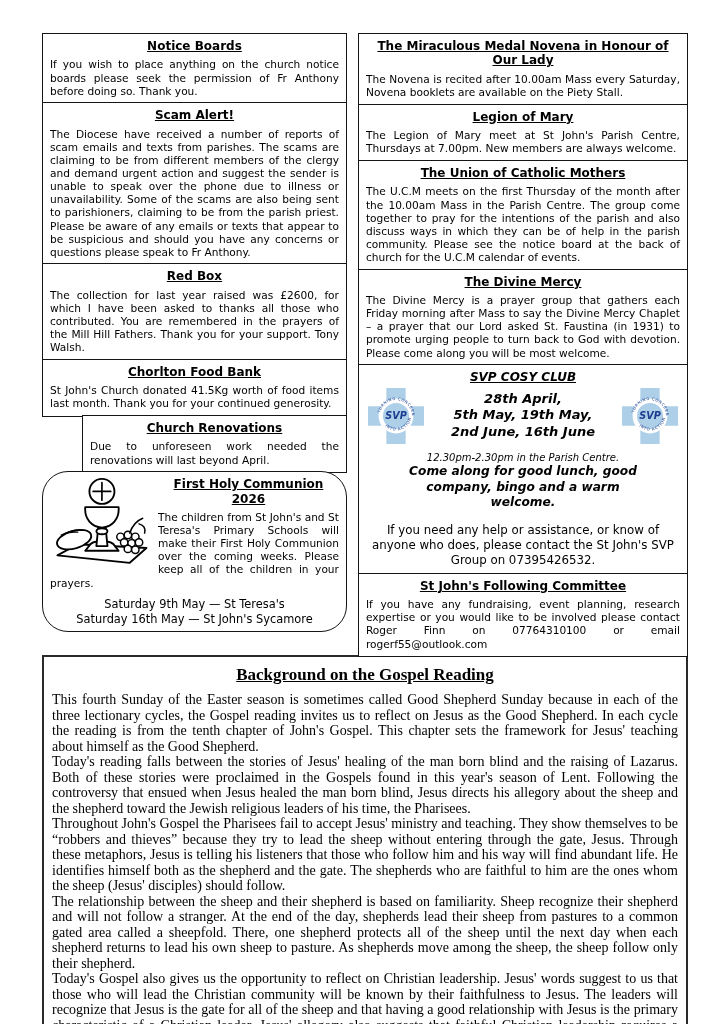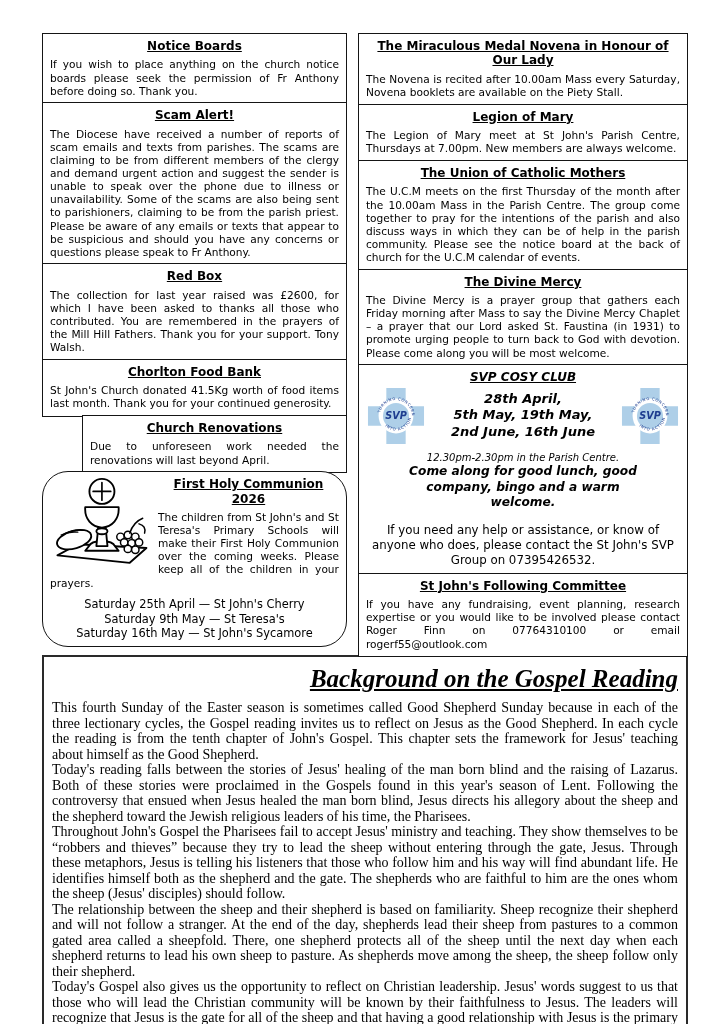--- a/index.html
+++ b/index.html
@@ -26,21 +26,21 @@
   .svp-title{font-style:italic;}
   .svp-logo{position:absolute;width:58px;height:58px;}
   .svp-logo.left{left:8px;top:22px;}
   .svp-logo.right{right:8px;top:22px;}
   .svp-dates{text-align:center;font-size:13px;font-weight:bold;font-style:italic;line-height:1.3;margin-top:6px;}
   .svp-time{text-align:center;font-size:10px;font-style:italic;margin-top:11px;}
   .svp-tagline{text-align:center;font-size:12.2px;font-weight:bold;font-style:italic;line-height:1.25;max-width:262px;margin:1px auto 0;}
   .svp-contact{text-align:center;font-size:11.8px;line-height:1.28;margin-top:13px;}
   
   .gospel{border:2px solid #2a2a2a;margin-top:-1.5px;padding:4px 8px 10px;background:#fff;}
-  .gospel h2{font-family:"Liberation Serif","DejaVu Serif",serif;font-size:25px;font-weight:bold;text-decoration:underline;text-align:right;margin:4px 0 7px;font-style:italic;}
+  .gospel h2{font-family:"Liberation Serif","DejaVu Serif",serif;font-size:17px;font-weight:bold;text-decoration:underline;text-align:center;margin:4px 0 7px;}
   .gospel p{font-family:"Liberation Serif","DejaVu Serif",serif;font-size:14px;line-height:15.5px;text-align:justify;margin:0;}
 </style>
 </head>
 <body>
 
 <div class="page">
   <div class="columns">
 
     <div class="col col-left">
       <section class="box h-notice">
@@ -91,21 +91,20 @@
             <path d="M52 56 h8 l2 20 h-12 z"></path>
             <ellipse cx="56" cy="60" rx="6" ry="3.2"></ellipse>
             <path d="M38 34 h36 c1 13 -7 21 -18 22 c-11 -1 -19 -9 -18 -22 z"></path>
             <circle cx="56" cy="17" r="13.5"></circle>
             <path d="M56 7.5 v19 M46.5 17 h19" fill="none" stroke-width="1.8"></path>
           </g>
         </svg>
         <h3>First Holy Communion 2026</h3>
         <p>The children from St John's and St Teresa's Primary Schools will make their First Holy Communion over the coming weeks. Please keep all of the children in your prayers.</p>
         <div class="fhc-schedule">
-          <div>Saturday 25th April — St John's Cherry</div>
           <div>Saturday 9th May — St Teresa's</div>
           <div>Saturday 16th May — St John's Sycamore</div>
         </div>
       </section>
     </div>
 
     <div class="col col-right">
       <section class="box h-novena">
         <h3>The Miraculous Medal Novena in Honour of Our Lady</h3>
         <p>The Novena is recited after 10.00am Mass every Saturday, Novena booklets are available on the Piety Stall.</p>

